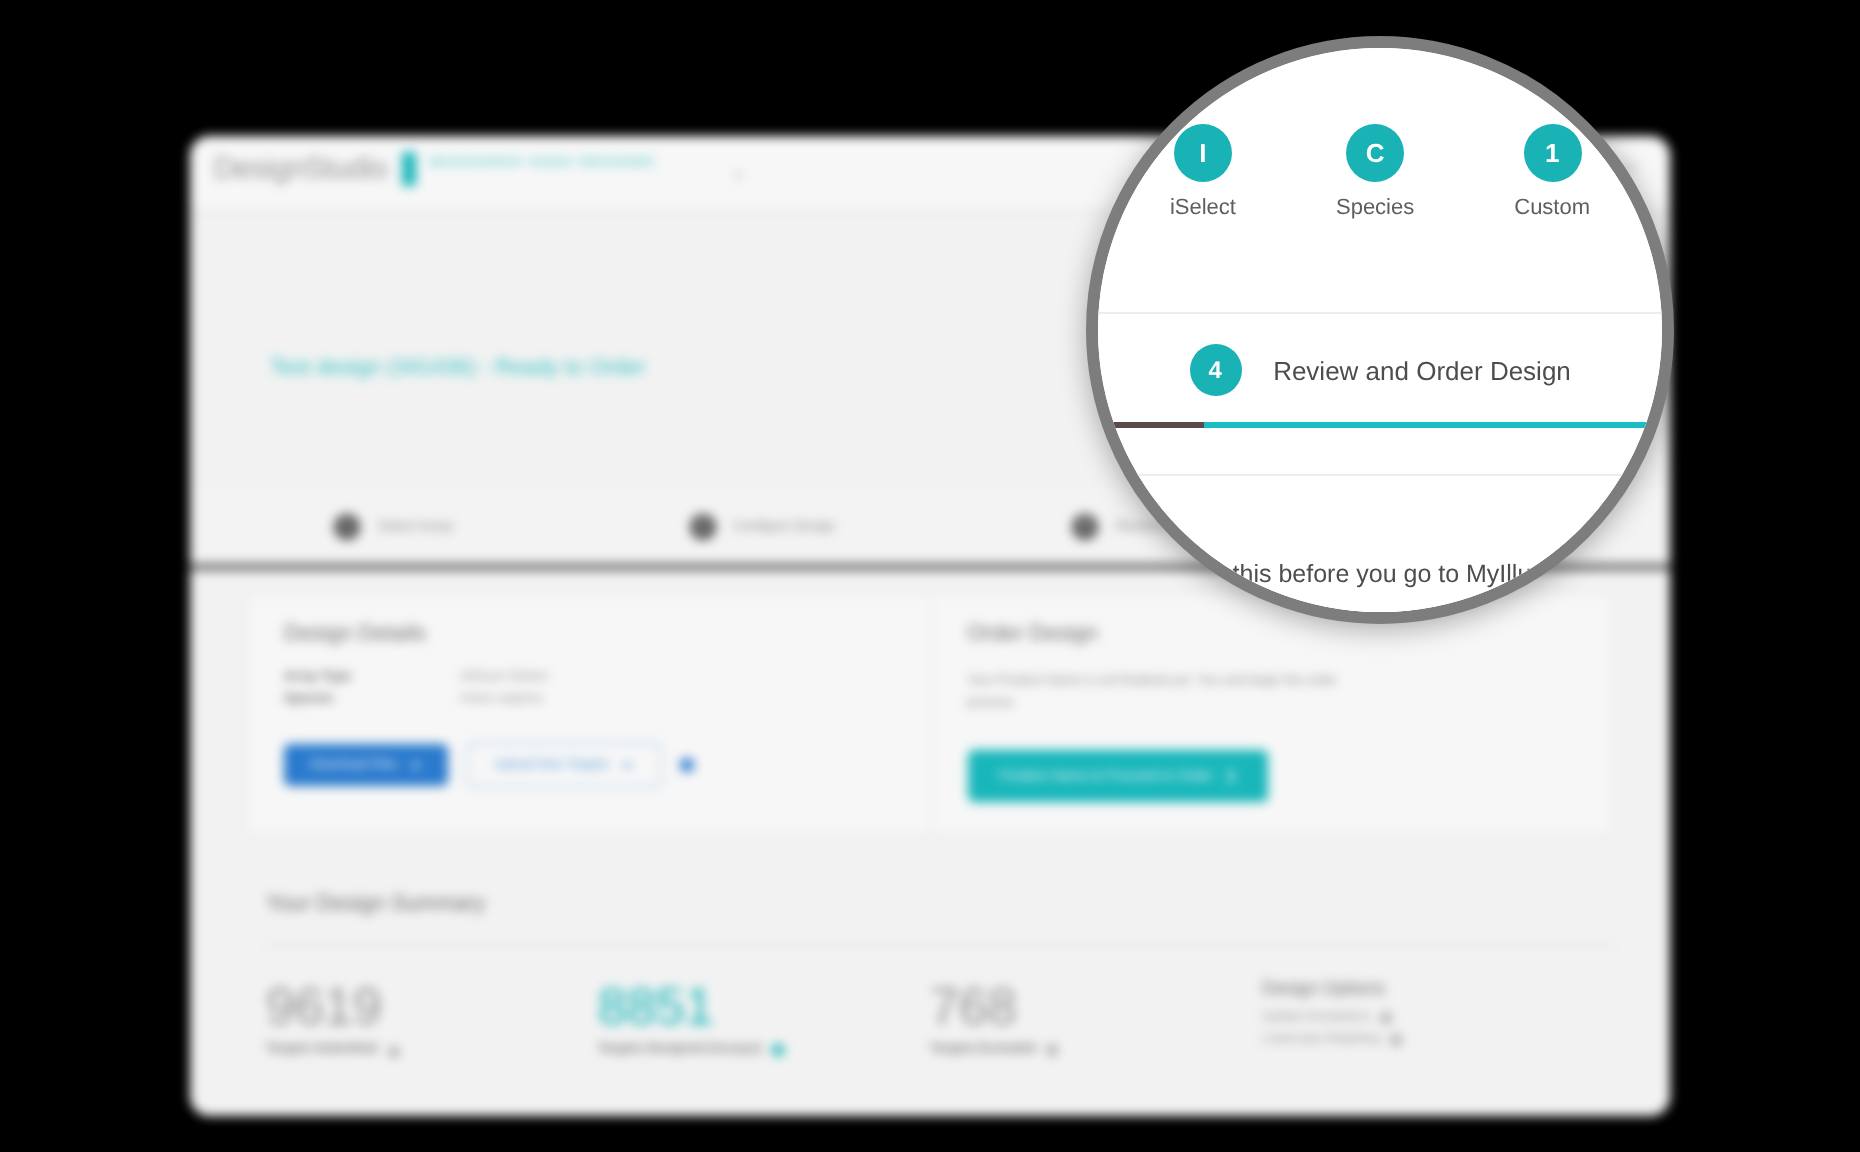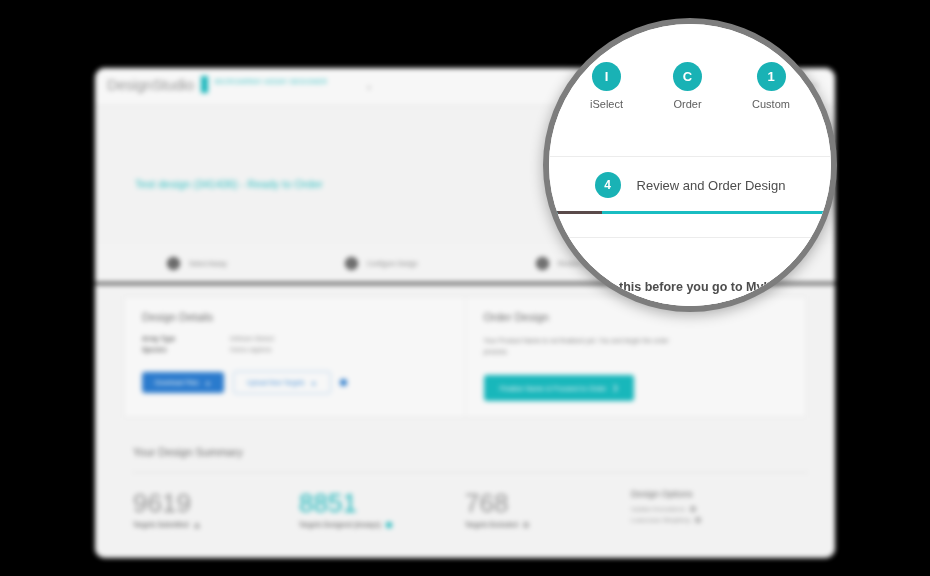--- a/index.html
+++ b/index.html
@@ -191,21 +191,21 @@
     content: ""; position: absolute; left: 0; top: 0;
     width: 53px; height: 3px; background: #5a4a4a;
   }
   .mag-card-edge {
     position: absolute; left: 14px; right: 0; top: 213px; bottom: 0;
     border-top: 1px solid #ececec; border-left: 1px solid #ececec;
     background: #fff;
   }
   .mag-sentence {
     position: absolute; left: 36px; top: 256px;
-    font-size: 12.5px; color: #4d4d4d; white-space: nowrap; font-weight: bold;
+    font-size: 12.5px; color: #4d4d4d; white-space: nowrap;
   }
   .mag-ghost {
     position: absolute; left: -6px; top: 268px;
     font-size: 7px; color: #d3d3d3; filter: blur(1.4px);
   }
 </style>
 </head>
 <body>
 
 <div id="stage">
@@ -340,21 +340,21 @@
   <div id="magnifier">
     <div id="mag-inner">
 
       <div class="mag-chiprow">
         <div class="chip">
           <span class="chip-circle">I</span>
           <span class="chip-label">iSelect</span>
         </div>
         <div class="chip">
           <span class="chip-circle">C</span>
-          <span class="chip-label">Order</span>
+          <span class="chip-label">Species</span>
         </div>
         <div class="chip">
           <span class="chip-circle">1</span>
           <span class="chip-label">Custom</span>
         </div>
       </div>
 
       <div class="mag-divider"></div>
 
       <div class="mag-steprow">

